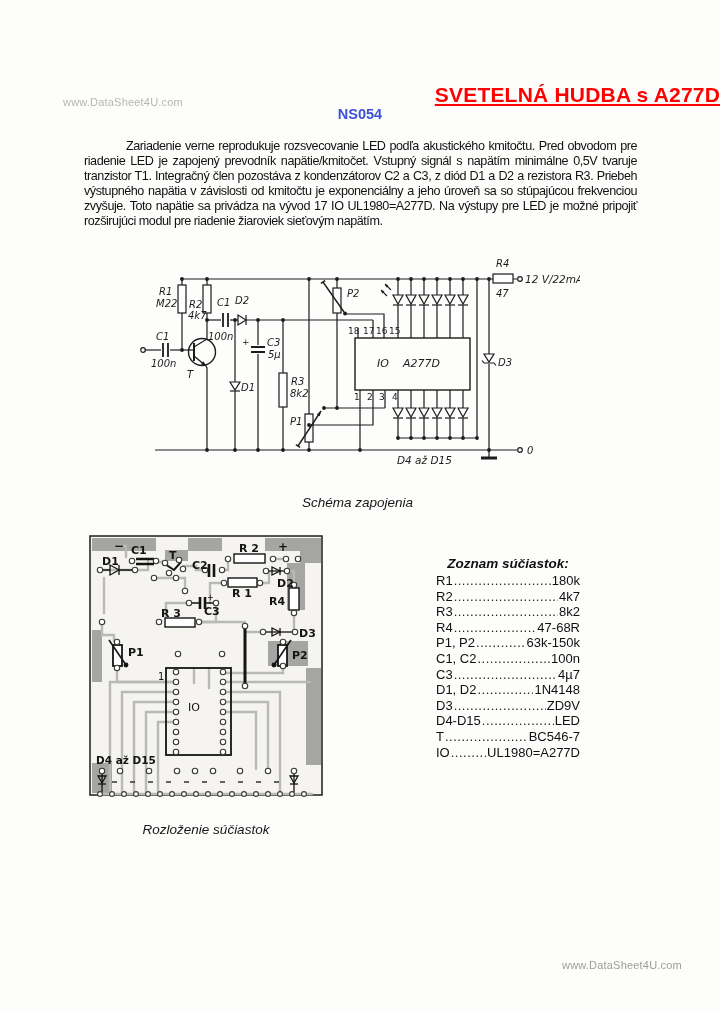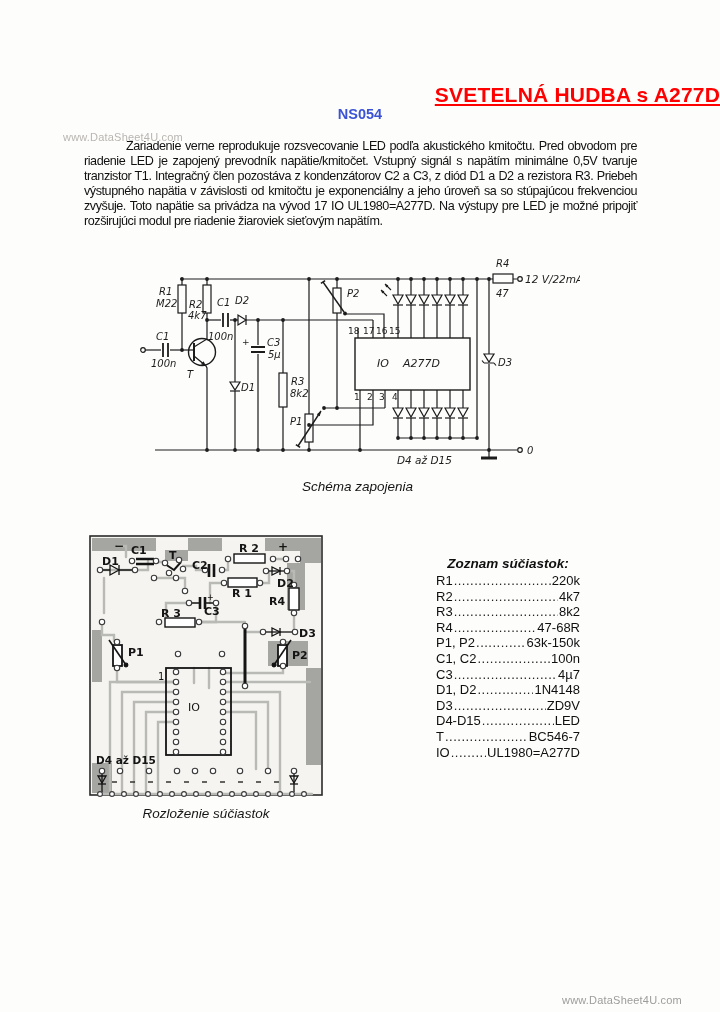--- a/index.html
+++ b/index.html
@@ -1,28 +1,28 @@
 <!DOCTYPE html>
 <html><head>
 <meta charset="utf-8">
 <style>
   html,body{margin:0;padding:0;background:#ffffff;}
   #page{position:relative;width:720px;height:1012px;background:#fdfdfc;overflow:hidden;
         font-family:"Liberation Sans",sans-serif;color:#1a1a1a;}
-  .wm{position:absolute;font-size:11px;color:#b9b5b1;letter-spacing:.2px;margin-top:35px;}
+  .wm{position:absolute;font-size:11px;color:#b9b5b1;letter-spacing:.2px;}
   #wm-top{left:63px;top:96px;}
   #wm-bot{left:562px;top:959px;color:#9c9c99;}
   #title{position:absolute;left:0;top:83px;width:720px;text-align:right;
          font-size:21px;font-weight:bold;letter-spacing:.2px;text-decoration:underline;}
   #subtitle{position:absolute;left:0;top:106px;width:720px;text-align:center;
             font-size:14.5px;font-weight:bold;}
   #intro{position:absolute;left:84px;top:139px;width:553px;
          font-size:12.6px;line-height:15px;letter-spacing:-0.45px;
          text-align:justify;text-indent:42px;color:#111;}
-  .caption{position:absolute;font-style:italic;font-size:13.5px;color:#161616;text-align:center;}
+  .caption{position:absolute;font-style:italic;font-size:13.5px;color:#161616;text-align:center;margin-top:16px;}
   #cap-schematic{left:135px;top:479px;width:445px;}
   #cap-pcb{left:80px;top:806px;width:252px;}
   #schematic-wrap{position:absolute;left:135px;top:248px;}
   #pcb-wrap{position:absolute;left:88px;top:533px;}
   #parts{position:absolute;left:436px;top:556px;width:144px;font-size:13px;color:#101010;text-align:center;}
   #parts .pl-title{font-weight:bold;font-style:italic;font-size:13.5px;margin-bottom:2px;}
   .pl-row{display:flex;align-items:baseline;height:15.6px;white-space:nowrap;}
   .pl-leader{flex:1;overflow:hidden;margin:0 1px;}
   .pl-leader::after{content:"....................................................";letter-spacing:.5px;color:#222;}
   svg text{font-family:"DejaVu Sans",sans-serif;fill:#1c1c1c;}
@@ -431,21 +431,21 @@
     <text x="8" y="231" class="pcbtxt" style="font-size:10.5px">D4 až D15</text>
   </svg>
   </div>
   <div class="caption" id="cap-pcb">Rozloženie súčiastok</div>
 
   <div id="parts">
     <div class="pl-title">Zoznam súčiastok:</div>
     <div class="pl-row">
         <span>R1</span>
         <span class="pl-leader"></span>
-        <span>220k</span>
+        <span>180k</span>
       </div>
     <div class="pl-row">
         <span>R2</span>
         <span class="pl-leader"></span>
         <span>4k7</span>
       </div>
     <div class="pl-row">
         <span>R3</span>
         <span class="pl-leader"></span>
         <span>8k2</span>

